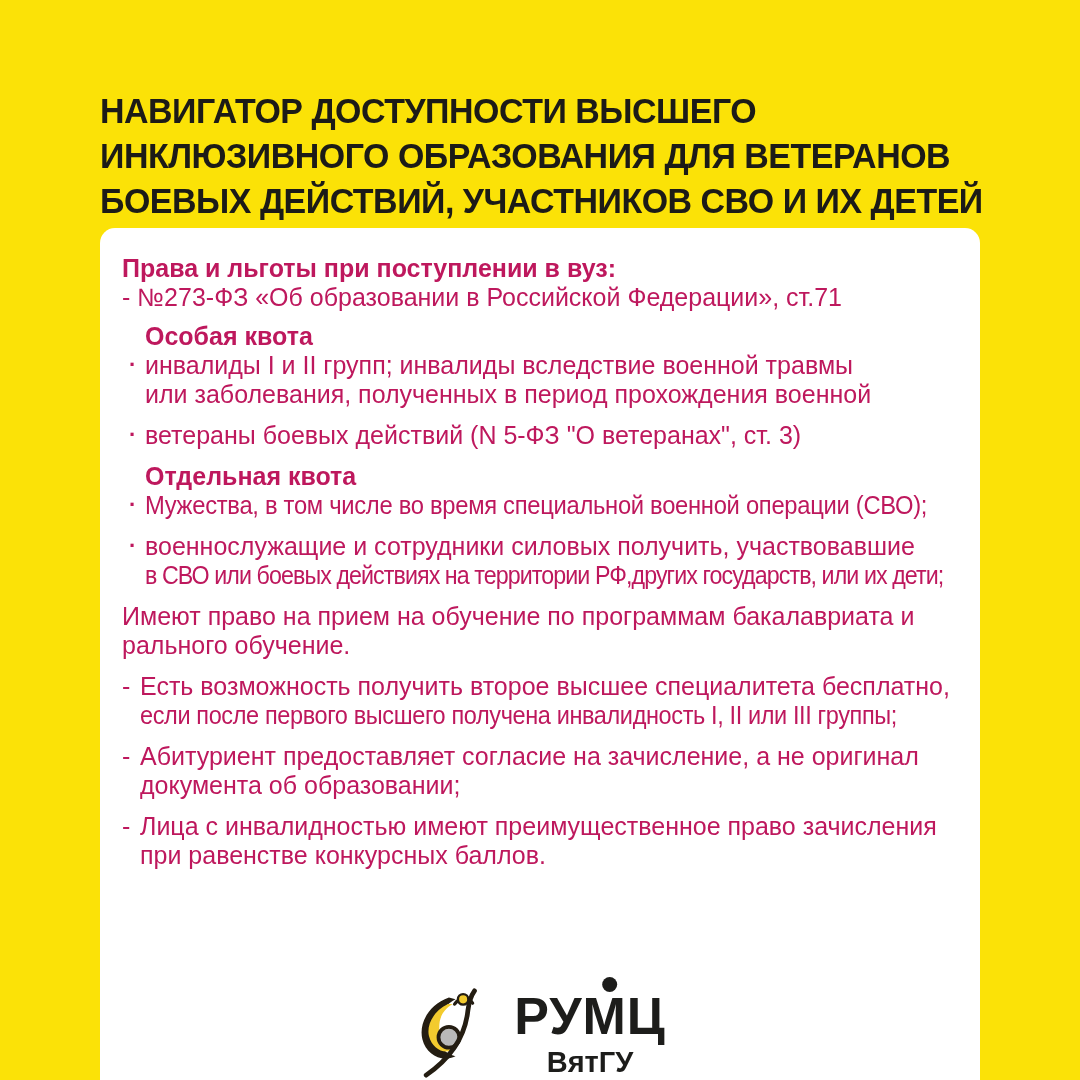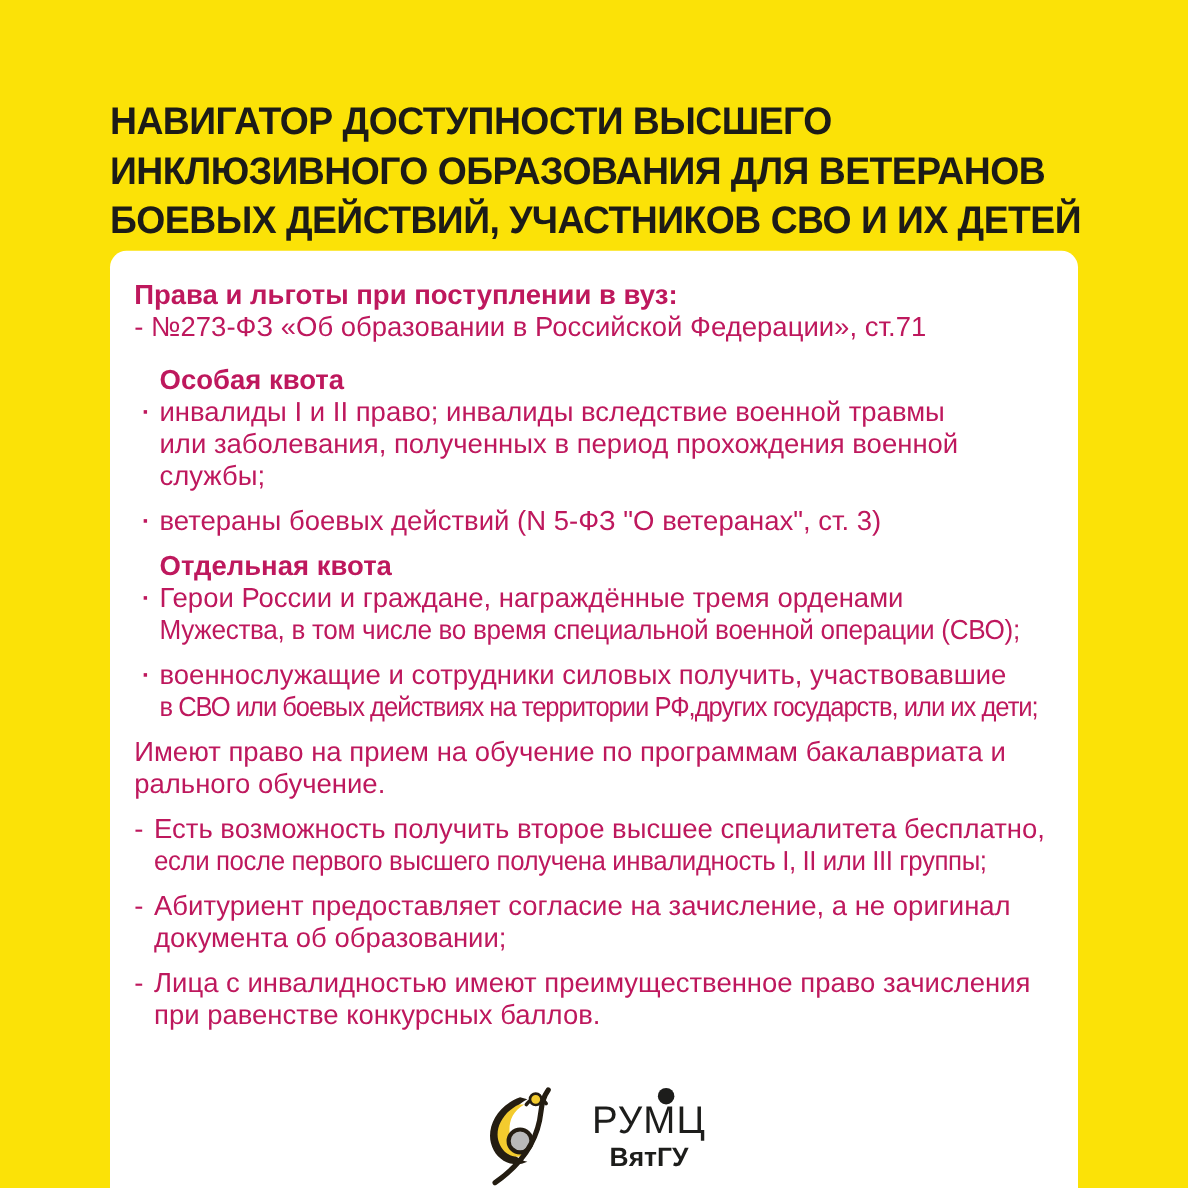--- a/index.html
+++ b/index.html
@@ -49,21 +49,21 @@
   .bullet { position: relative; padding-left: 23px; }
   .bullet .mark {
     position: absolute; left: 7px; top: -1px;
     font-weight: bold; font-size: 22px;
   }
 
   .note { position: relative; padding-left: 18px; }
   .note .mark { position: absolute; left: 0; top: 0; }
 
   .gap    { margin-top: 12px; }
-  .gap-sm { margin-top: 20px; }
+  .gap-sm { margin-top: 10px; }
 
   
   .sq1 { letter-spacing: -0.3px; transform: scaleX(0.95); transform-origin: left top; }
   .sq2 { letter-spacing: -1px;   transform: scaleX(0.93); transform-origin: left top; }
   .sq3 { letter-spacing: -0.4px; transform: scaleX(0.94); transform-origin: left top; }
 
   
   .logo {
     position: absolute;
     left: 50%;
@@ -71,33 +71,33 @@
     transform: translateX(-50%);
     display: flex;
     align-items: center;
     gap: 4px;
   }
   .emblem { width: 96px; height: 90px; }
   .logo-text { text-align: center; color: #1D1D1B; }
   .logo-acronym {
     position: relative;
     display: inline-block;
-    font-weight: normal;
-    font-size: 35px;
+    font-weight: bold;
+    font-size: 52px;
     line-height: 1.05;
     letter-spacing: 1px;
   }
   .m-dot {
     position: absolute;
     width: 15px; height: 15px;
     border-radius: 50%;
     background: #1D1D1B;
     left: 58%; top: -12px;
   }
-  .logo-univ { font-weight: bold; font-size: 24px; line-height: 1; margin-top: 4px; }
+  .logo-univ { font-weight: bold; font-size: 29px; line-height: 1; margin-top: 4px; }
 </style>
 </head>
 <body>
 
 <div class="poster">
 
   <div class="title">
     <div class="t-ln">НАВИГАТОР ДОСТУПНОСТИ ВЫСШЕГО</div>
     <div class="t-ln">ИНКЛЮЗИВНОГО ОБРАЗОВАНИЯ ДЛЯ ВЕТЕРАНОВ</div>
     <div class="t-ln">БОЕВЫХ ДЕЙСТВИЙ, УЧАСТНИКОВ СВО И ИХ ДЕТЕЙ</div>
@@ -105,35 +105,33 @@
 
   <div class="card">
 
     <div class="ln b">Права и льготы при поступлении в вуз:</div>
     <div class="ln">- №273-ФЗ «Об образовании в Российской Федерации», ст.71</div>
 
     <div class="ln b indent gap-sm">Особая квота</div>
 
     <div class="bullet">
       <span class="mark">·</span>
-      <div class="ln">инвалиды I и II право; инвалиды вследствие военной травмы</div>
+      <div class="ln">инвалиды I и II групп; инвалиды вследствие военной травмы</div>
       <div class="ln">или заболевания, полученных в период прохождения военной</div>
-      <div class="ln">службы;</div>
     </div>
 
     <div class="bullet gap">
       <span class="mark">·</span>
       <div class="ln">ветераны боевых действий (N 5-ФЗ "О ветеранах", ст. 3)</div>
     </div>
 
     <div class="ln b indent gap">Отдельная квота</div>
 
     <div class="bullet">
       <span class="mark">·</span>
-      <div class="ln">Герои России и граждане, награждённые тремя орденами</div>
       <div class="ln sq1">Мужества, в том числе во время специальной военной операции (СВО);</div>
     </div>
 
     <div class="bullet gap">
       <span class="mark">·</span>
       <div class="ln">военнослужащие и сотрудники силовых получить, участвовавшие</div>
       <div class="ln sq2">в СВО или боевых действиях на территории РФ,других государств, или их дети;</div>
     </div>
 
     <div class="gap">

